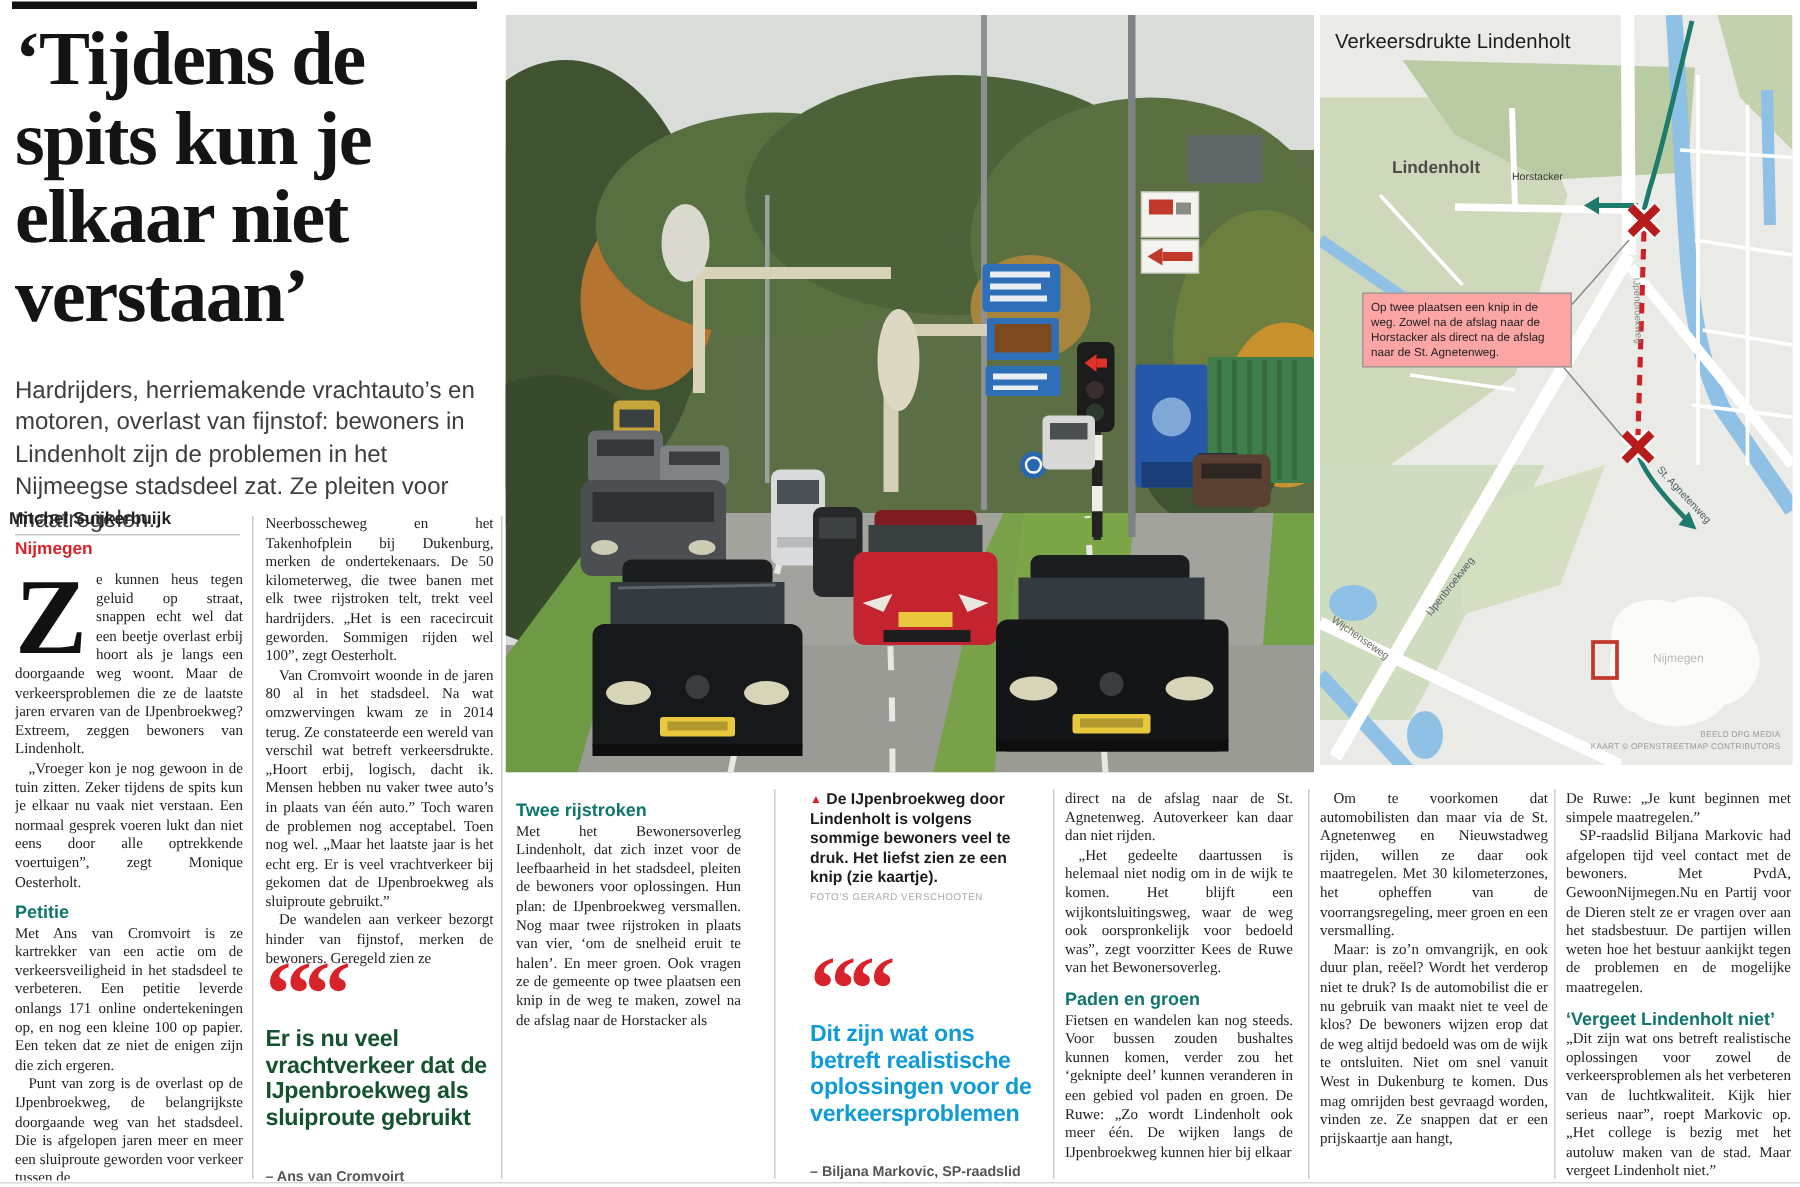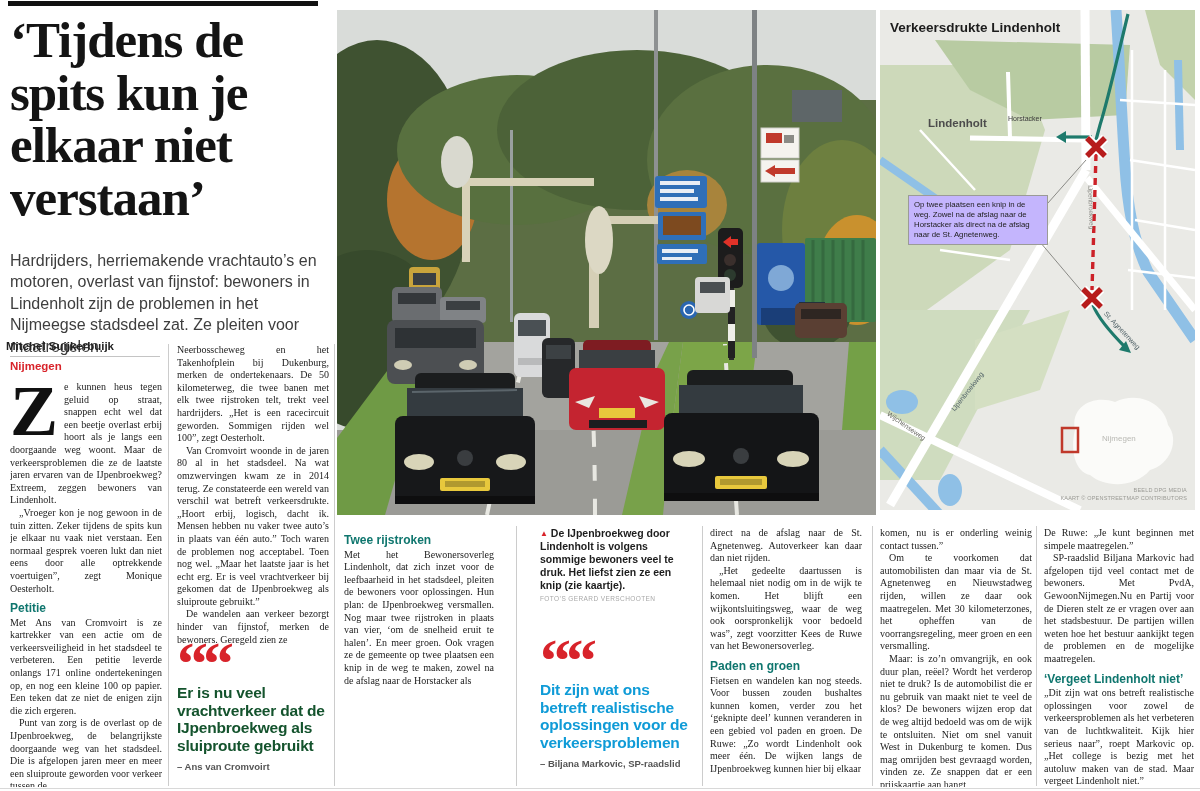--- a/index.html
+++ b/index.html
@@ -21,33 +21,33 @@
   .subhead{font-family:"Liberation Sans",sans-serif;font-weight:bold;font-size:12px;
            margin:7px 0 2px 0;color:#0f766e;text-align:left;}
   .dropcap{float:left;font-family:"Liberation Serif",serif;font-weight:bold;font-size:72px;
            line-height:52px;padding:4px 6px 0 0;color:#111;}
   .vrule{width:1px;background:#cccccc;}
   
   .pq{background:#fff;}
   .pq .marks{font-family:"Liberation Serif",serif;font-weight:bold;font-size:62px;line-height:30px;
              letter-spacing:-5px;}
   .pq .qtext{font-weight:bold;font-size:15.5px;line-height:1.13;letter-spacing:-0.2px;margin-top:6px;}
-  .pq .attr{font-size:9.5px;font-weight:bold;color:#555;margin-top:7px;}
+  .pq .attr{font-size:9.5px;font-weight:bold;color:#555;margin-top:25px;}
   
   .caption{font-size:10.5px;font-weight:bold;line-height:1.24;color:#1d1d1d;}
   .capmark{font-size:8px;vertical-align:1px;}
   .credit{font-size:6.5px;color:#a9a9a9;letter-spacing:.4px;margin-top:3px;text-transform:uppercase;}
   
   #map{background:#eaeae6;overflow:hidden;}
-  .map-title{font-size:13.5px;font-weight:bold;color:#1c1c1c;}
+  .map-title{font-size:13.5px;font-weight:normal;color:#1c1c1c;}
   .map-district{font-size:11.5px;font-weight:bold;color:#4c4c4c;}
   .map-street{font-size:7px;color:#3a3a3a;}
   .map-road{font-size:7px;color:#4f6066;white-space:nowrap;}
   .map-city{font-size:8px;color:#b9b9b4;}
-  .map-callout{background:#c4b5fd;border:1px solid #9b9b97;font-size:7.8px;line-height:1.28;
+  .map-callout{background:#fca5a5;border:1px solid #9b9b97;font-size:7.8px;line-height:1.28;
                color:#222;padding:4px 5px;}
   .map-credit{font-size:5.5px;color:#9a9a95;text-align:right;line-height:1.5;letter-spacing:.2px;}
 </style>
 </head>
 <body>
 
 <div id="page">
 
   <div class="abs" style="left:8px;top:1px;width:310px;height:5px;background:#111;"></div>
 
@@ -281,21 +281,21 @@
       </g>
       <g>
         <path d="M203,279 L221,297 M221,279 L203,297" stroke="#ffffff" stroke-width="9"></path>
         <path d="M203,279 L221,297 M221,279 L203,297" stroke="#b71c1c" stroke-width="5.5"></path>
       </g>
 
       <path d="M195,420 C190,395 215,385 235,392 C260,380 285,395 288,415 C300,430 290,455 270,460 C255,478 225,478 210,465 C195,462 190,440 195,420 Z" fill="#fbfbf9"></path>
       <rect x="182" y="418" width="16" height="24" fill="none" stroke="#c0392b" stroke-width="2.5"></rect>
     </svg>
     <div class="abs map-title" style="left:10px;top:10px;width:260px;">Verkeersdrukte Lindenholt</div>
-    <div class="abs map-district" style="left:28px;top:107px;padding-left:20px;">Lindenholt</div>
+    <div class="abs map-district" style="left:28px;top:96px;padding-left:20px;">Lindenholt</div>
     <div class="abs map-street" style="left:128px;top:105px;">Horstacker</div>
     <div class="abs map-road" style="left:214px;top:175px;transform:rotate(88deg);transform-origin:left top;color:#8a8a84;font-size:6.5px;">IJpenbroekweg</div>
     <div class="abs map-road" style="left:70px;top:398px;transform:rotate(-52deg);transform-origin:left top;">IJpenbroekweg</div>
     <div class="abs map-road" style="left:228px;top:300px;transform:rotate(47deg);transform-origin:left top;">St. Agnetenweg</div>
     <div class="abs map-road" style="left:10px;top:400px;transform:rotate(35deg);transform-origin:left top;color:#6c6c66;">Wijchenseweg</div>
     <div class="abs map-city" style="left:222px;top:424px;">Nijmegen</div>
     <div class="abs map-callout" style="left:28px;top:185px;width:128px;">Op twee plaatsen een knip in de weg. Zowel na de afslag naar de Horstacker als direct na de afslag naar de St. Agnetenweg.</div>
     <div class="abs map-credit" style="right:8px;top:476px;width:180px;">
       <div>BEELD DPG MEDIA</div>
       <div>KAART © OPENSTREETMAP CONTRIBUTORS</div>
@@ -318,21 +318,20 @@
   </div>
 
   <div class="abs bodycol" style="left:710px;top:527px;width:152px;height:260px;">
     <p>direct na de afslag naar de St. Agnetenweg. Autoverkeer kan daar dan niet rijden.</p>
     <p class="ind">„Het gedeelte daartussen is helemaal niet nodig om in de wijk te komen. Het blijft een wijkontsluitingsweg, waar de weg ook oorspronkelijk voor bedoeld was”, zegt voorzitter Kees de Ruwe van het Bewonersoverleg.</p>
     <div class="subhead">Paden en groen</div>
     <p>Fietsen en wandelen kan nog steeds. Voor bussen zouden bushaltes kunnen komen, verder zou het ‘geknipte deel’ kunnen veranderen in een gebied vol paden en groen. De Ruwe: „Zo wordt Lindenholt ook meer één. De wijken langs de IJpenbroekweg kunnen hier bij elkaar</p>
   </div>
 
   <div class="abs bodycol" style="left:880px;top:527px;width:152px;height:260px;">
-    <p>komen, nu is er onderling weinig contact tussen.”</p>
     <p class="ind">Om te voorkomen dat automobilisten dan maar via de St. Agnetenweg en Nieuwstadweg rijden, willen ze daar ook maatregelen. Met 30 kilometerzones, het opheffen van de voorrangsregeling, meer groen en een versmalling.</p>
     <p class="ind">Maar: is zo’n omvangrijk, en ook duur plan, reëel? Wordt het verderop niet te druk? Is de automobilist die er nu gebruik van maakt niet te veel de klos? De bewoners wijzen erop dat de weg altijd bedoeld was om de wijk te ontsluiten. Niet om snel vanuit West in Dukenburg te komen. Dus mag omrijden best gevraagd worden, vinden ze. Ze snappen dat er een prijskaartje aan hangt,</p>
   </div>
 
   <div class="abs bodycol" style="left:1044px;top:527px;width:150px;height:260px;">
     <p>De Ruwe: „Je kunt beginnen met simpele maatregelen.”</p>
     <p class="ind">SP-raadslid Biljana Markovic had afgelopen tijd veel contact met de bewoners. Met PvdA, GewoonNijmegen.Nu en Partij voor de Dieren stelt ze er vragen over aan het stadsbestuur. De partijen willen weten hoe het bestuur aankijkt tegen de problemen en de mogelijke maatregelen.</p>
     <div class="subhead">‘Vergeet Lindenholt niet’</div>
     <p>„Dit zijn wat ons betreft realistische oplossingen voor zowel de verkeersproblemen als het verbeteren van de luchtkwaliteit. Kijk hier serieus naar”, roept Markovic op. „Het college is bezig met het autoluw maken van de stad. Maar vergeet Lindenholt niet.”</p>
   </div>

